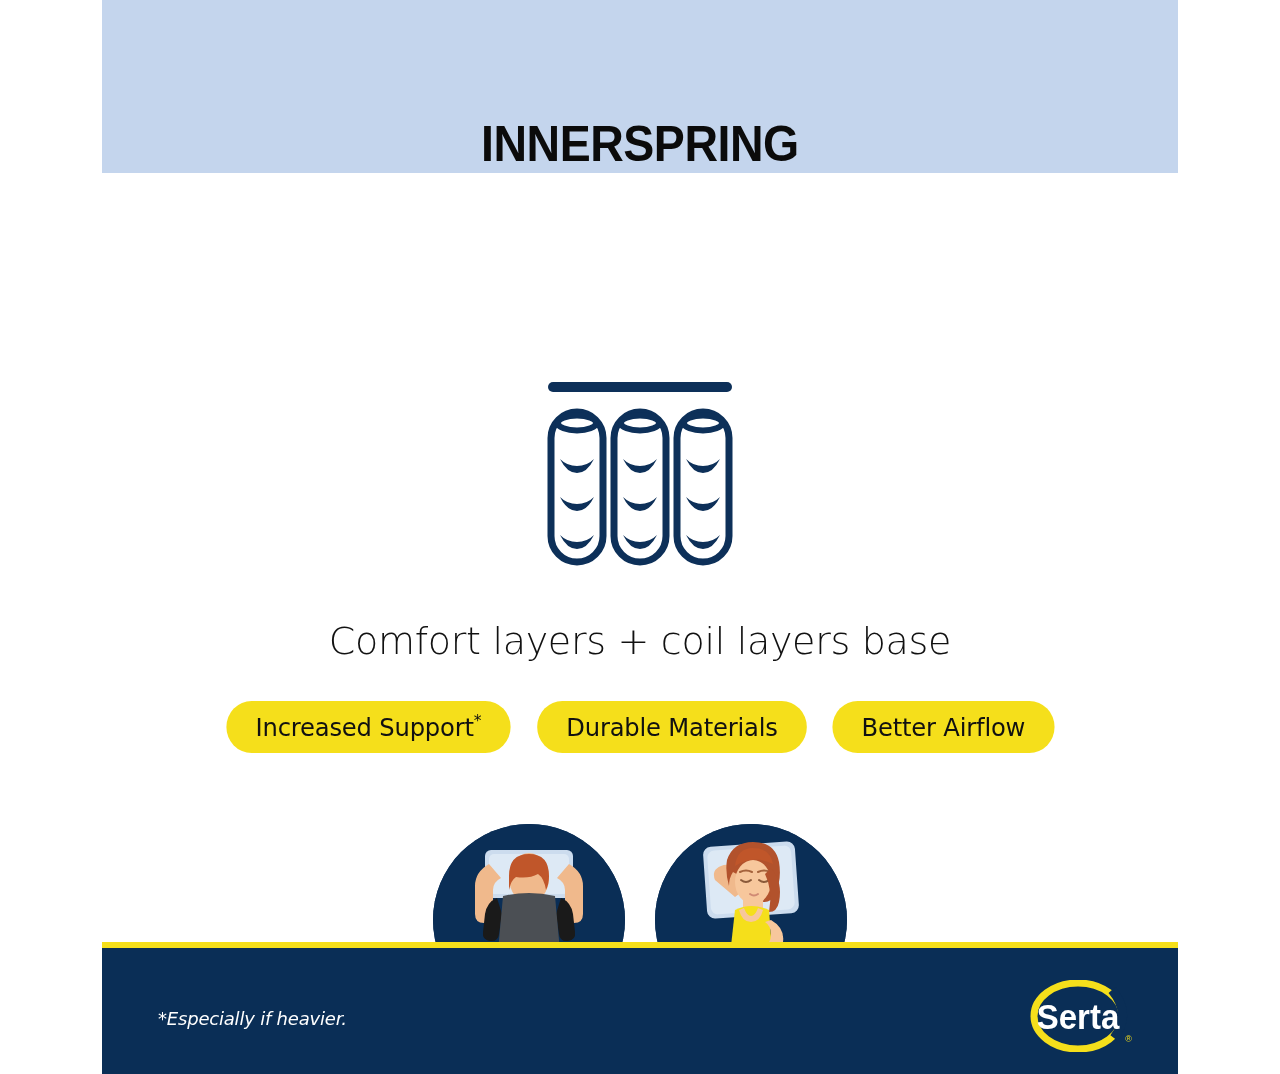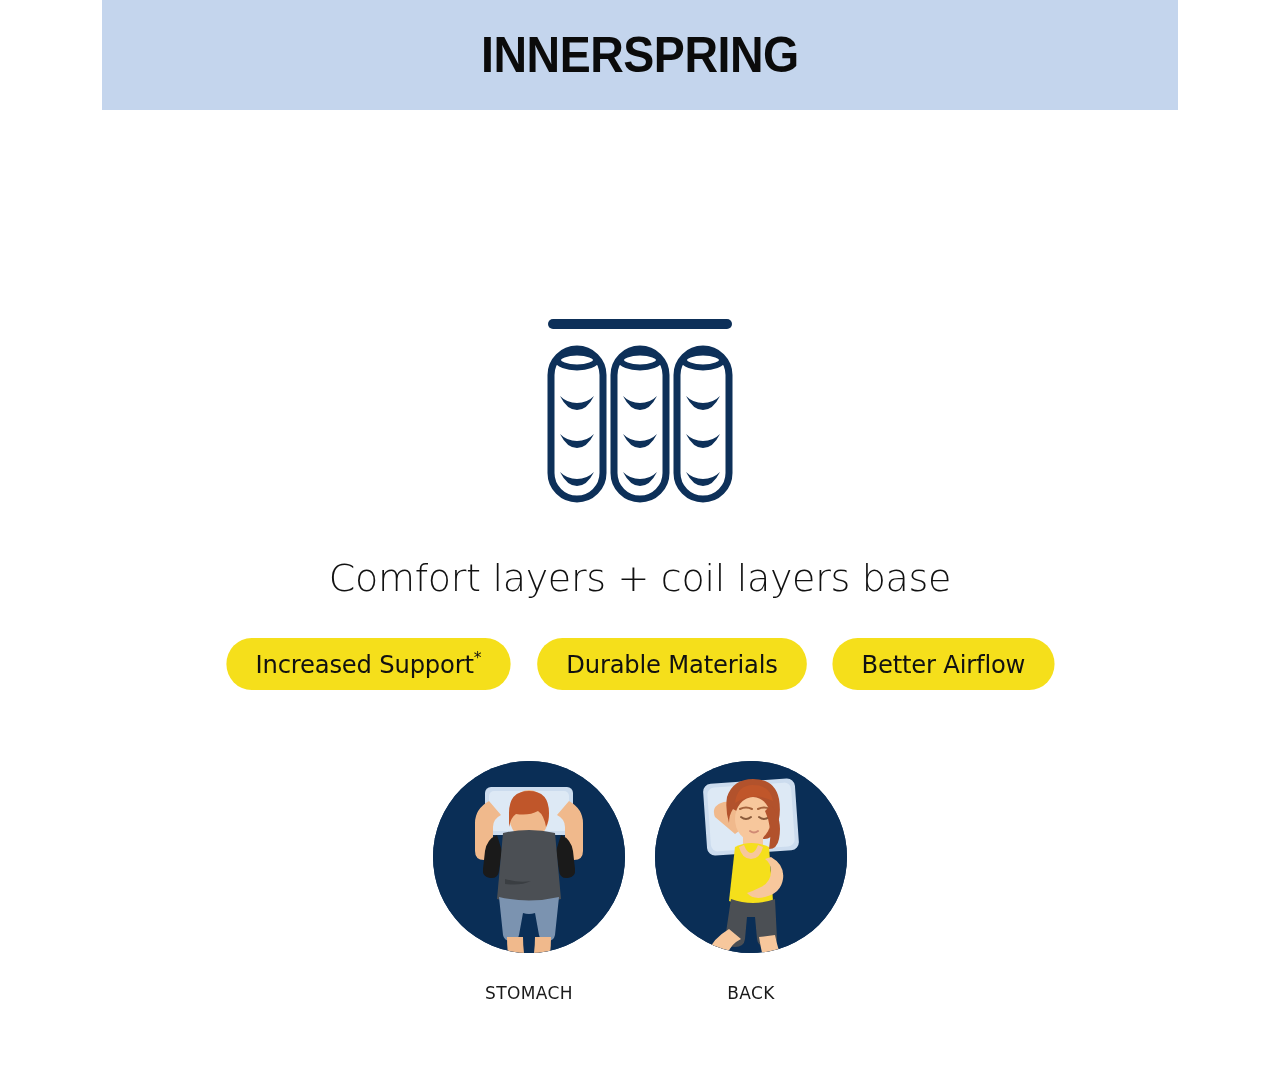--- a/index.html
+++ b/index.html
@@ -15,24 +15,24 @@
     left: 102px;
     top: 0;
     width: 1076px;
     height: 1074px;
     background: #ffffff;
     display: flex;
     flex-direction: column;
   }
   
   #header {
-    height: 110px;
+    height: 173px;
     background: #c4d5ed;
     display: flex;
-    align-items: center;
+    align-items: flex-end;
     justify-content: center;
     flex: 0 0 auto;
   }
   #header-title {
     font-family: "Liberation Sans", sans-serif;
     font-weight: 700;
     font-size: 50px;
     letter-spacing: -0.5px;
     color: #0b0b0b;
     transform: scaleX(0.93);
@@ -282,14 +282,23 @@
             <path d="M74 168 q-20 12 -22 28 l20 0 q2 -12 14 -18 z" fill="#f7c79c"></path>
             <path d="M104 176 q2 12 4 20 l18 0 q-4 -12 -6 -22 z" fill="#f7c79c"></path>
           </svg>
         </div>
         <div class="sleeper-label">BACK</div>
       </div>
 
     </div>
   </div>
 
+  <div id="footer">
+    <div id="footnote">*Especially if heavier.</div>
+    <svg id="brand-logo" viewBox="0 0 100 72">
+      <ellipse cx="50" cy="36" rx="44" ry="33" fill="none" stroke="#f5df1b" stroke-width="7"></ellipse>
+      <path d="M84 10 q20 24 2 48" stroke="#0a2e56" stroke-width="9" fill="none"></path>
+      <text x="50" y="49" text-anchor="middle" font-family="Liberation Sans, sans-serif" font-size="33" font-weight="700" fill="#ffffff" transform="scale(1.0,1.05) translate(0,-2)">Serta</text>
+    </svg>
+    <div id="brand-r">®</div>
+  </div>
 
 </div>
 
 </body></html>

